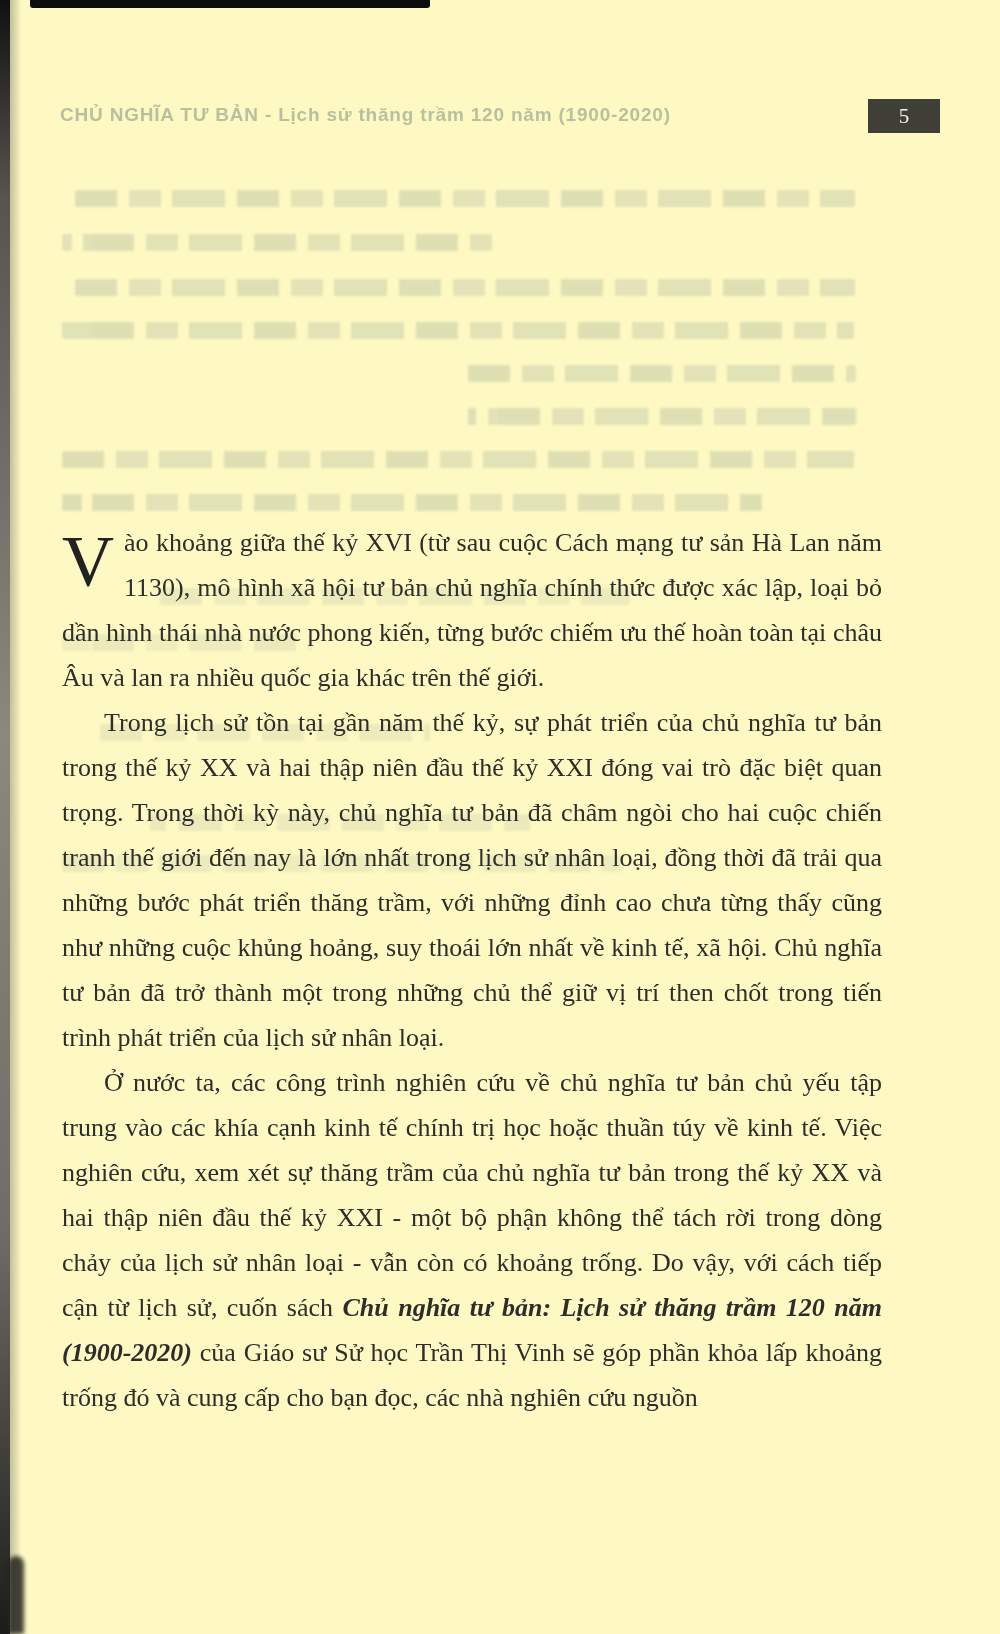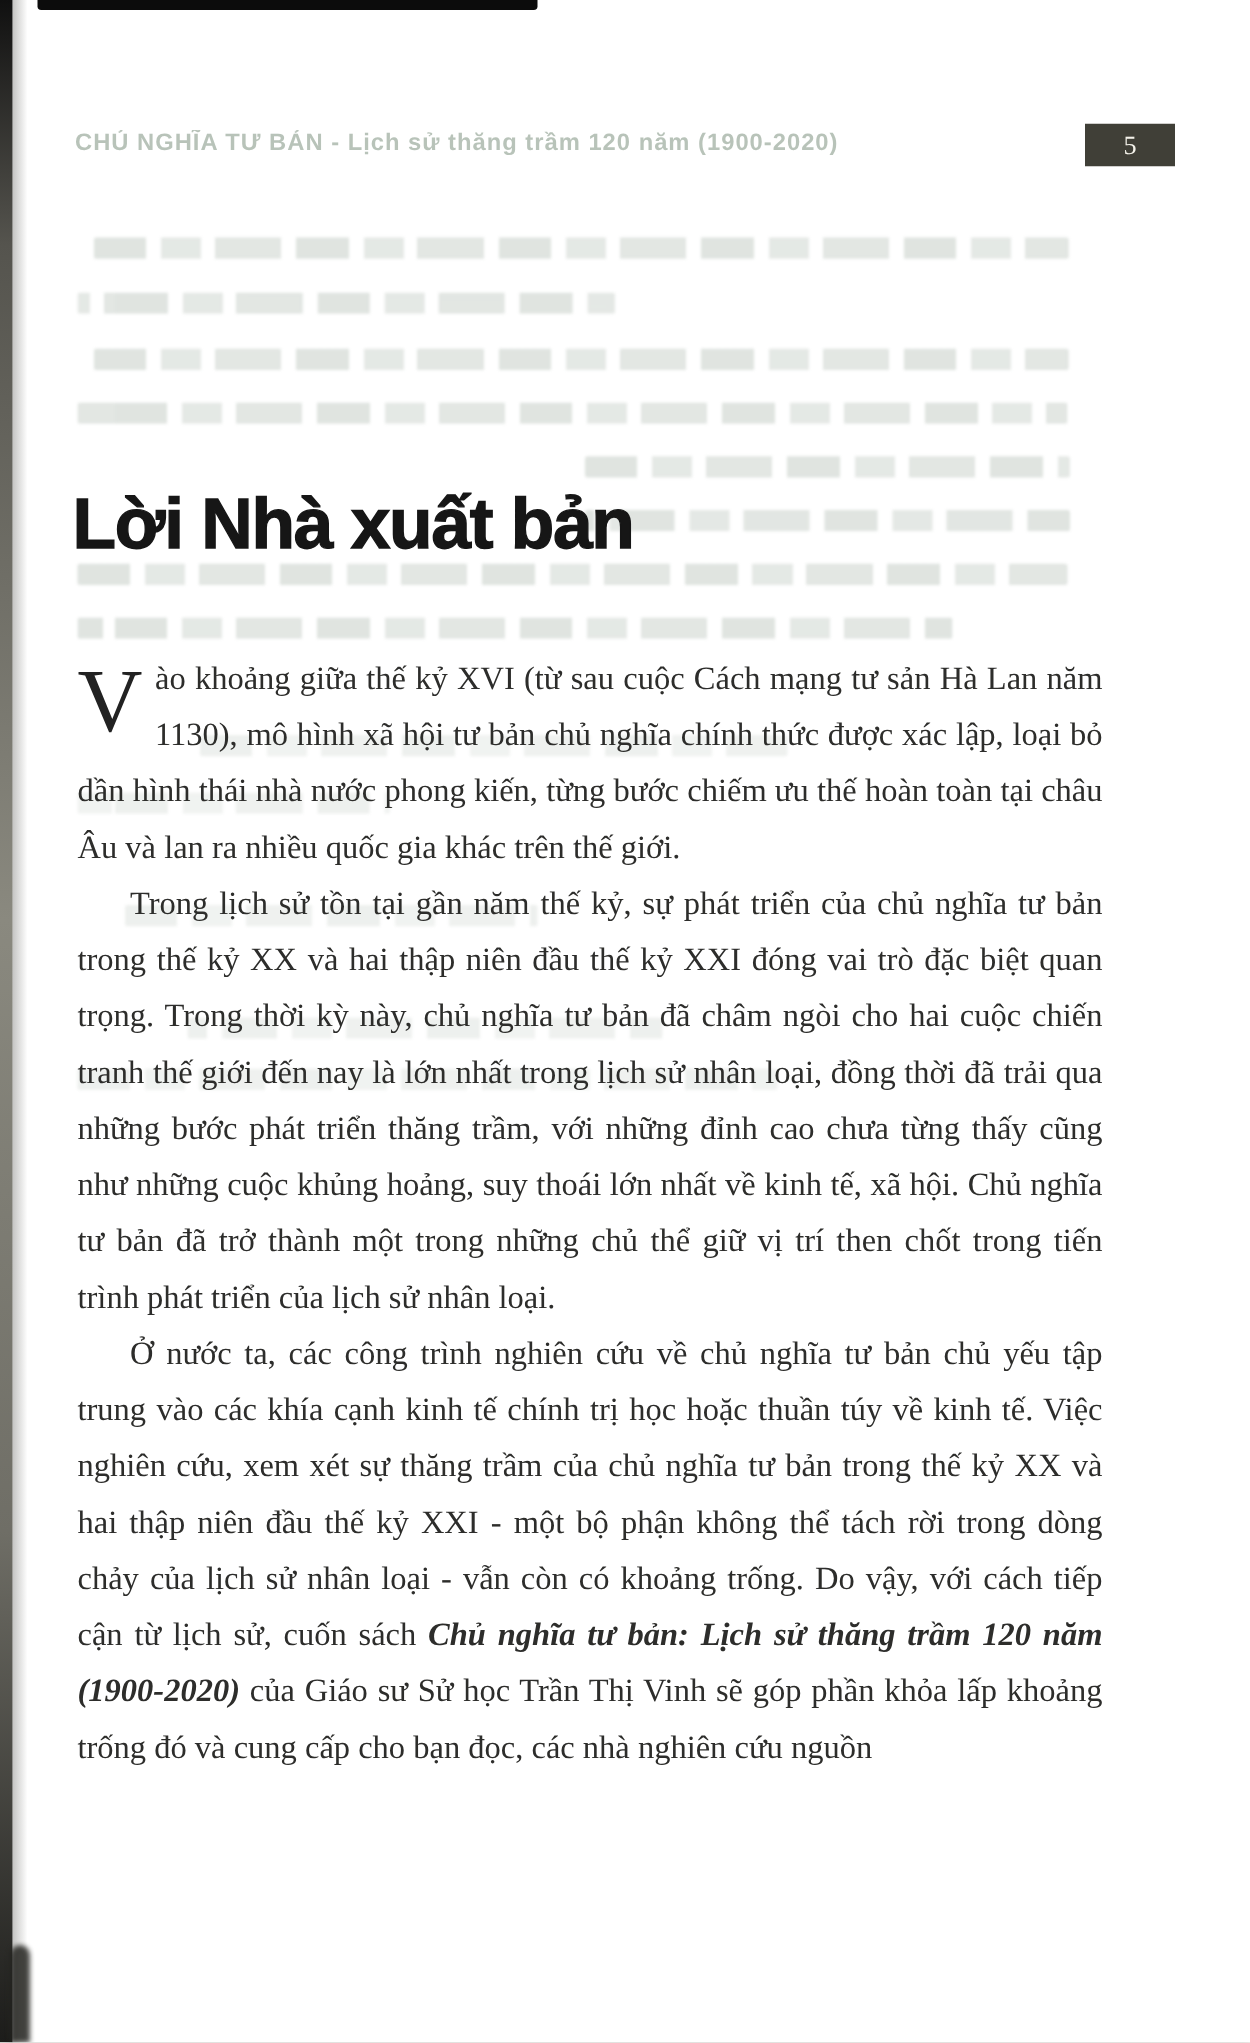--- a/index.html
+++ b/index.html
@@ -1,19 +1,19 @@
 <!DOCTYPE html>
 <html><head>
 <meta charset="utf-8">
 <style>
   html, body { margin:0; padding:0; background:#e8e6e0; }
   .page {
     position:relative;
     width:1000px; height:1634px;
-    background:#ffffff;
+    background:#fef9c3;
     overflow:hidden;
     font-family:"Liberation Serif", serif;
     box-shadow:0 0 6px rgba(0,0,0,.3);
   }
 
   
   .binding-strip {
     position:absolute; left:0; top:0; width:10px; height:100%;
     background:linear-gradient(to bottom,#101010 0%,#55544e 12%,#8a897f 45%,#6f6e66 75%,#1c1c1a 100%);
   }
@@ -106,21 +106,20 @@
   <div class="ghost" style="left:468px; top:365px; width:388px;"></div>
   <div class="ghost alt" style="left:468px; top:408px; width:388px;"></div>
   <div class="ghost" style="left:62px;  top:451px; width:792px;"></div>
   <div class="ghost alt" style="left:62px;  top:494px; width:700px;"></div>
   <div class="ghost faint" style="left:160px; top:588px; width:470px;"></div>
   <div class="ghost faint alt" style="left:62px;  top:634px; width:250px;"></div>
   <div class="ghost faint" style="left:100px; top:724px; width:330px;"></div>
   <div class="ghost faint alt" style="left:150px; top:814px; width:380px;"></div>
   <div class="ghost faint" style="left:62px;  top:855px; width:560px;"></div>
 
-  <h1 class="chapter-heading">Lời Nhà xuất bản</h1>
 
   <div class="body-text">
       <p class="para first"><span class="dropcap">V</span><span>ào khoảng giữa thế kỷ XVI (từ sau cuộc Cách mạng tư sản Hà Lan năm 1130), mô hình xã hội tư bản chủ nghĩa chính thức được xác lập, loại bỏ dần hình thái nhà nước phong kiến, từng bước chiếm ưu thế hoàn toàn tại châu Âu và lan ra nhiều quốc gia khác trên thế giới.</span></p>
       <p class="para"><span>Trong lịch sử tồn tại gần năm thế kỷ, sự phát triển của chủ nghĩa tư bản trong thế kỷ XX và hai thập niên đầu thế kỷ XXI đóng vai trò đặc biệt quan trọng. Trong thời kỳ này, chủ nghĩa tư bản đã châm ngòi cho hai cuộc chiến tranh thế giới đến nay là lớn nhất trong lịch sử nhân loại, đồng thời đã trải qua những bước phát triển thăng trầm, với những đỉnh cao chưa từng thấy cũng như những cuộc khủng hoảng, suy thoái lớn nhất về kinh tế, xã hội. Chủ nghĩa tư bản đã trở thành một trong những chủ thể giữ vị trí then chốt trong tiến trình phát triển của lịch sử nhân loại.</span></p>
       <p class="para"><span>Ở nước ta, các công trình nghiên cứu về chủ nghĩa tư bản chủ yếu tập trung vào các khía cạnh kinh tế chính trị học hoặc thuần túy về kinh tế. Việc nghiên cứu, xem xét sự thăng trầm của chủ nghĩa tư bản trong thế kỷ XX và hai thập niên đầu thế kỷ XXI - một bộ phận không thể tách rời trong dòng chảy của lịch sử nhân loại - vẫn còn có khoảng trống. Do vậy, với cách tiếp cận từ lịch sử, cuốn sách </span><span class="seg-bi">Chủ nghĩa tư bản: Lịch sử thăng trầm 120 năm (1900-2020)</span><span> của Giáo sư Sử học Trần Thị Vinh sẽ góp phần khỏa lấp khoảng trống đó và cung cấp cho bạn đọc, các nhà nghiên cứu nguồn</span></p>
     </div>
 
 </div>
 
 </body></html>

